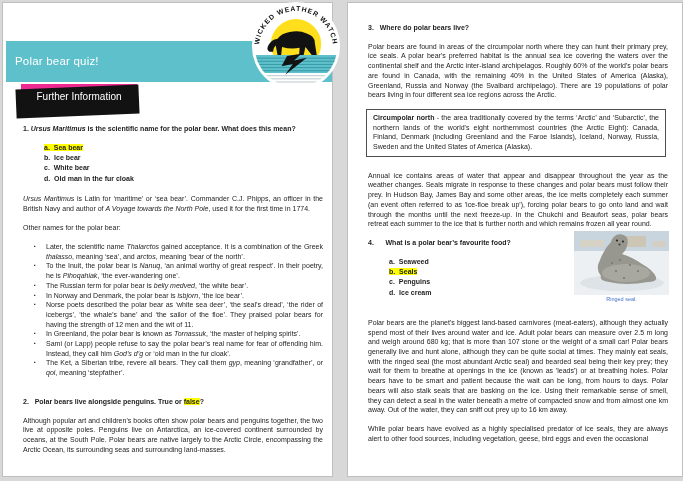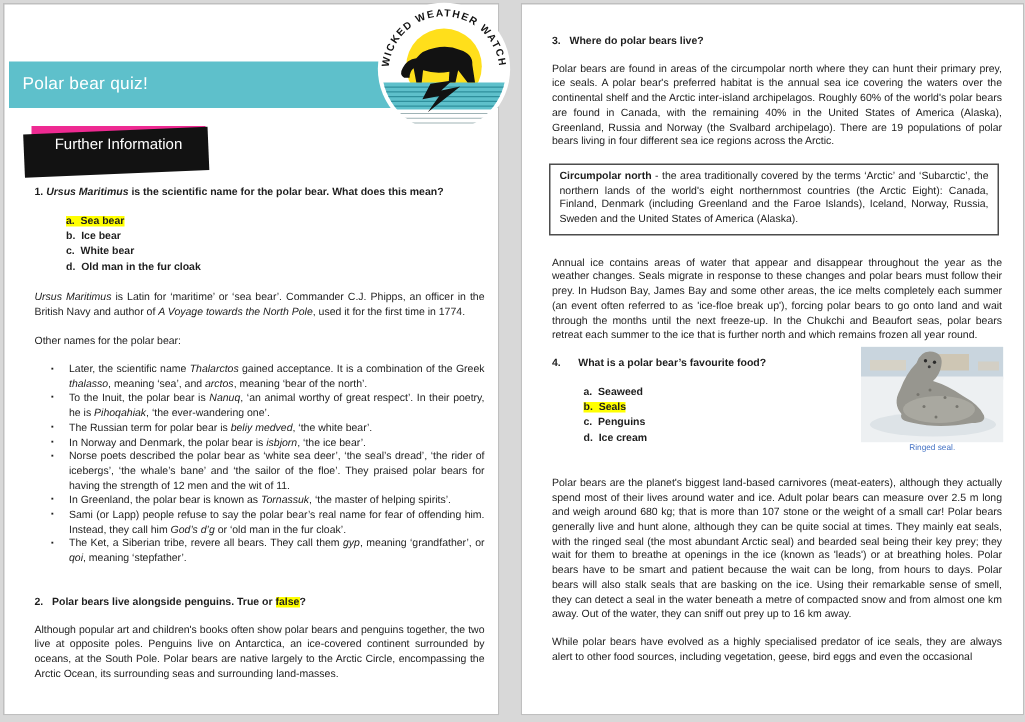--- a/index.html
+++ b/index.html
@@ -12,21 +12,21 @@
   .page{
     position:absolute;top:2px;height:475px;background:#ffffff;
     border:1px solid #bfbfbf;box-sizing:border-box;
     color:#1d1d1d;font-size:7px;line-height:9.7px;
   }
   .page-left{left:2px;width:331px;}
   .page-right{left:347px;width:336px;}
 
   
   .banner{
-    position:absolute;left:3px;right:0;top:38px;height:31px;
+    position:absolute;left:3px;right:0;top:38px;height:41px;
     background:#5ec0cb;display:flex;align-items:center;
     padding-left:9px;box-sizing:border-box;
   }
   .banner span{color:#ffffff;font-size:11.5px;letter-spacing:.2px;}
   .logo{position:absolute;left:248px;top:-2px;width:90px;height:90px;z-index:5;}
   .fi-btn{
     position:absolute;left:18px;top:81px;width:116px;height:26px;
     background:#ee2a92;z-index:2;display:flex;align-items:center;justify-content:center;
   }
   .fi-btn::before{

